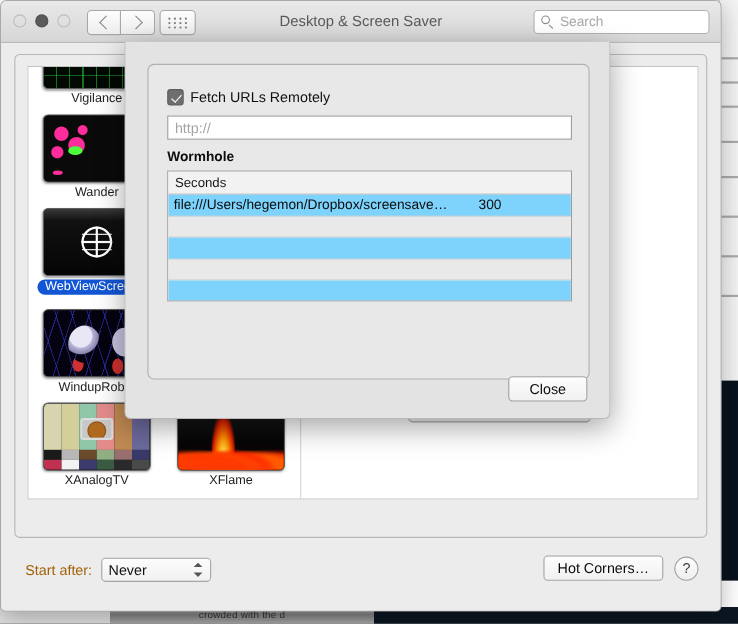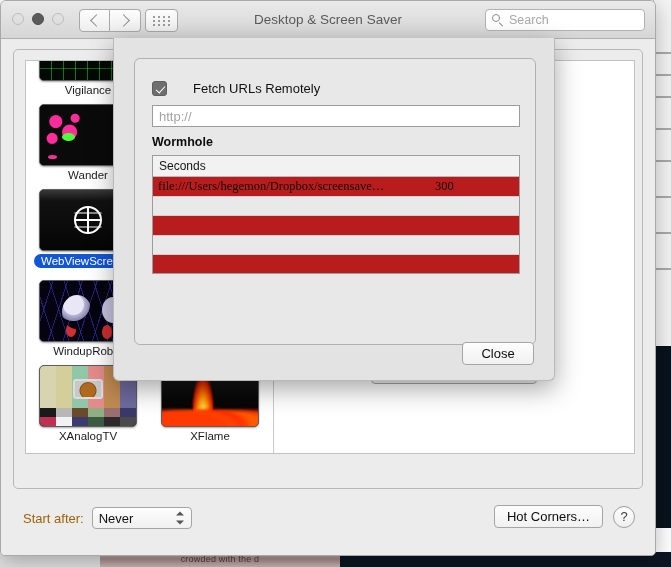--- a/index.html
+++ b/index.html
@@ -29,21 +29,21 @@
     position: absolute; left: 0; width: 18px; height: 2px;
     background: #6d6d6d; opacity: .55;
   }
   .bg-window-right .dark-band {
     position: absolute; left: 0; top: 346px; width: 18px; height: 182px;
     background: #08121c;
   }
   
   .bg-bottom-strip {
     position: absolute; left: 0px; top: 552px; width: 671px; height: 15px;
-    background: #ef4444;
+    background: #000000;
   }
   .bg-bottom-strip .dk {
     position: absolute; top: 0; height: 15px; background: #0b1622;
     left: 340px; width: 331px;
   }
   .bg-bottom-strip .blurtext {
     position: absolute; left: 100px; top: 0px; width: 240px; height: 15px;
     background: linear-gradient(180deg,#d3d3d3 0%, #9a9a9a 45%, #c9c9c9 100%);
     opacity: .85;
     color: #3a3a3a;
@@ -350,21 +350,21 @@
     width: 15px; height: 15px; border-radius: 3px;
     background: #6e6e6e; border: 1px solid #5d5d5d;
     position: relative; flex: 0 0 auto;
   }
   .ckbox-on:after {
     content: ""; position: absolute; left: 4.5px; top: 1.5px;
     width: 4px; height: 8px;
     border: solid #fff; border-width: 0 1.9px 1.9px 0;
     transform: rotate(42deg);
   }
-  .fetch-row .t { font-size: 13px; color: #101010; margin-left: 20px; }
+  .fetch-row .t { font-size: 13px; color: #101010; }
 
   .url-input {
     position: absolute; left: 17px; top: 46px;
     width: 368px; height: 22px;
     background: #fff; border: 1px solid #9c9c9c;
     display: flex; align-items: center; padding: 0 6px;
     font-size: 13px; color: #a4a4a4;
   }
   .addr-label {
     position: absolute; left: 17px; top: 76px;
@@ -377,21 +377,21 @@
     border: 1px solid #9c9c9c;
     background: #fff;
     overflow: hidden;
   }
   .thead { display: flex; height: 21px; background: #f2f2f2; border-bottom: 1px solid #b9b9b9; }
   .th { font-size: 12px; color: #161616; display: flex; align-items: center; padding: 0 6px; }
   .th.url { width: 277px; border-right: 1px solid #b9b9b9; }
   .th.sec { flex: 1; }
   .trow { display: flex; height: 19.5px; border-bottom: 1px solid #cfcfcf; }
   .trow:last-child { border-bottom: none; }
-  .trow.even { background: #b91c1c; font-family: Liberation Serif, serif; }
+  .trow.even { background: #7dd3fc; }
   .trow.odd { background: #e9e9e9; }
   .td { font-size: 12.5px; color: #0c0c0c; display: flex; align-items: center; padding: 0 5px; overflow: hidden; white-space: nowrap; }
   .td.url { width: 277px; }
   .td.sec { flex: 1; }
 
   .sheet-btns { position: absolute; left: 17px; top: 225px; display: flex; gap: 10px; }
   .close-wrap { position: absolute; right: 20px; bottom: 15px; }
   .btn.wide { min-width: 72px; }
 </style>
 </head>

